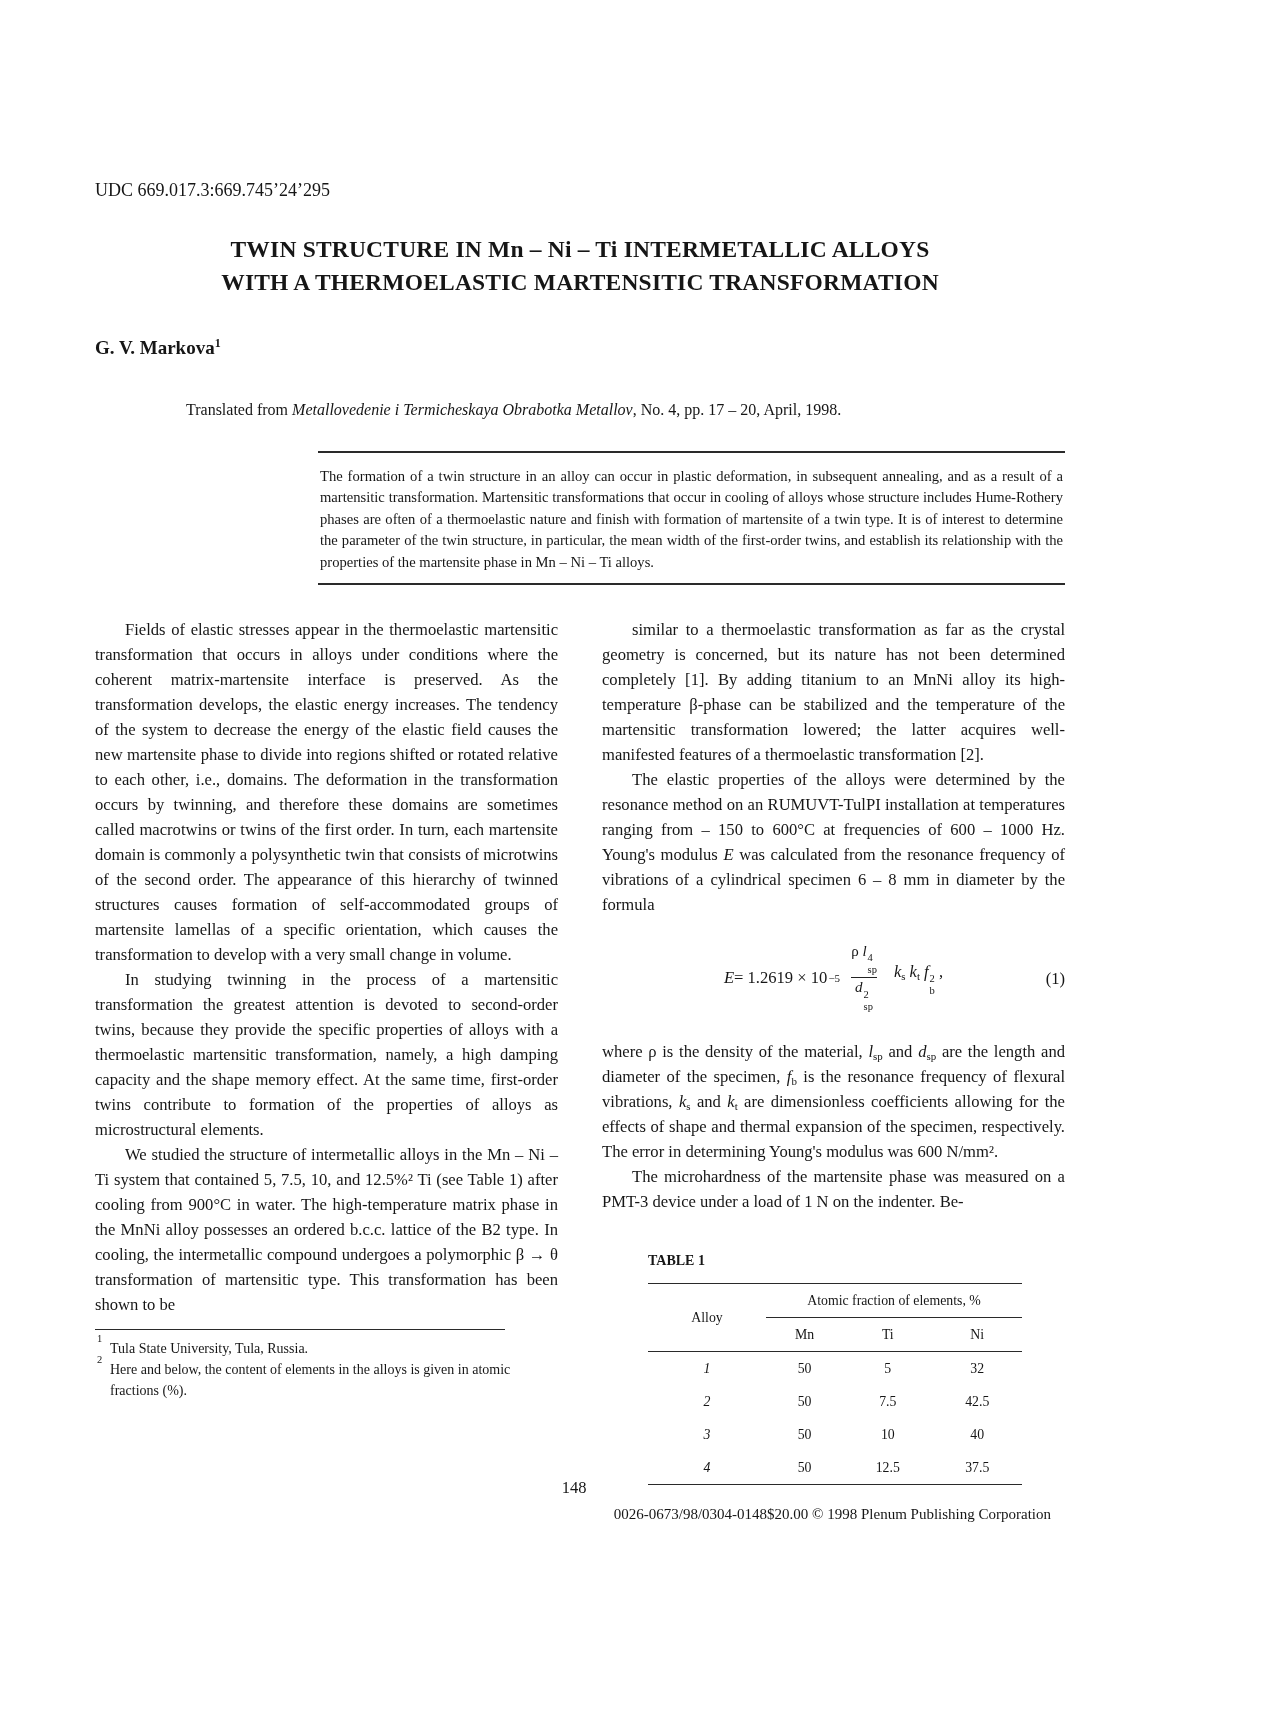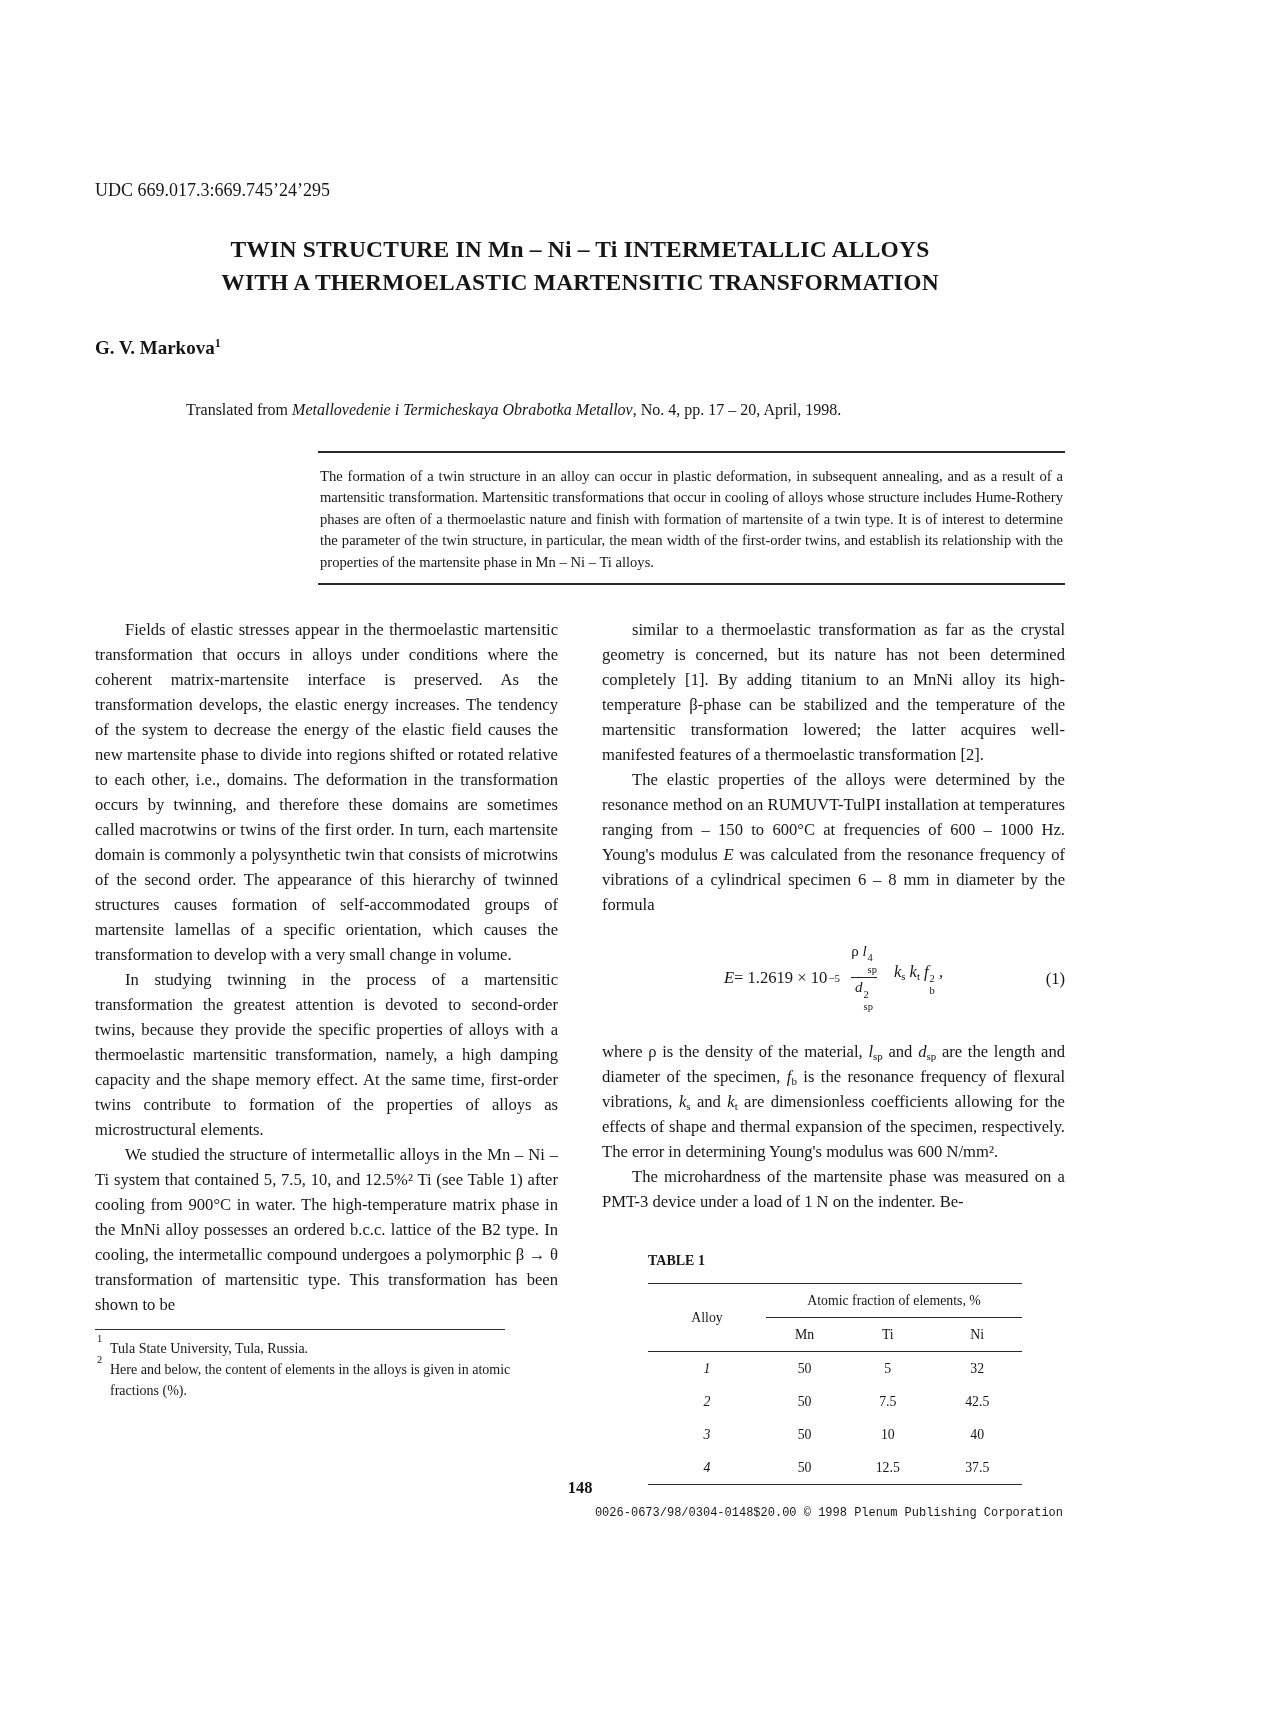--- a/index.html
+++ b/index.html
@@ -89,27 +89,26 @@
   table.data-table { width: 100%; border-collapse: collapse; font-size: 13.8px; }
   table.data-table th, table.data-table td { font-weight: normal; padding: 4px 6px; text-align: center; }
   table.data-table { border-top: 1.5px solid #2a2a2a; }
   th.alloy-h { border-bottom: 1.2px solid #2a2a2a; width: 118px; }
   th.span-h { border-bottom: 1.2px solid #2a2a2a; }
   th.sub-h { border-bottom: 1.2px solid #2a2a2a; }
   tbody tr:last-child td { border-bottom: 1.5px solid #2a2a2a; }
   td.alloy-n { font-style: italic; }
   
   .page-number {
-    position: absolute; left: 95px; width: 970px; top: 1478px;
-    text-align: center; font-size: 16.5px; font-weight: bold;
+    position: absolute; left: 89px; width: 970px; top: 1478px;
+    text-align: center; font-size: 16.5px; font-weight: normal;
   }
   .copyright {
-    position: absolute; right: 212px; top: 1506px;
-    font-size: 12px;
-    font-family: Liberation Mono, monospace;
+    position: absolute; right: 224px; top: 1506px;
+    font-size: 15px;
   }
 </style>
 </head>
 <body>
 
 <div class="page">
 
 
   <div class="udc">UDC 669.017.3:669.745’24’295</div>
 

